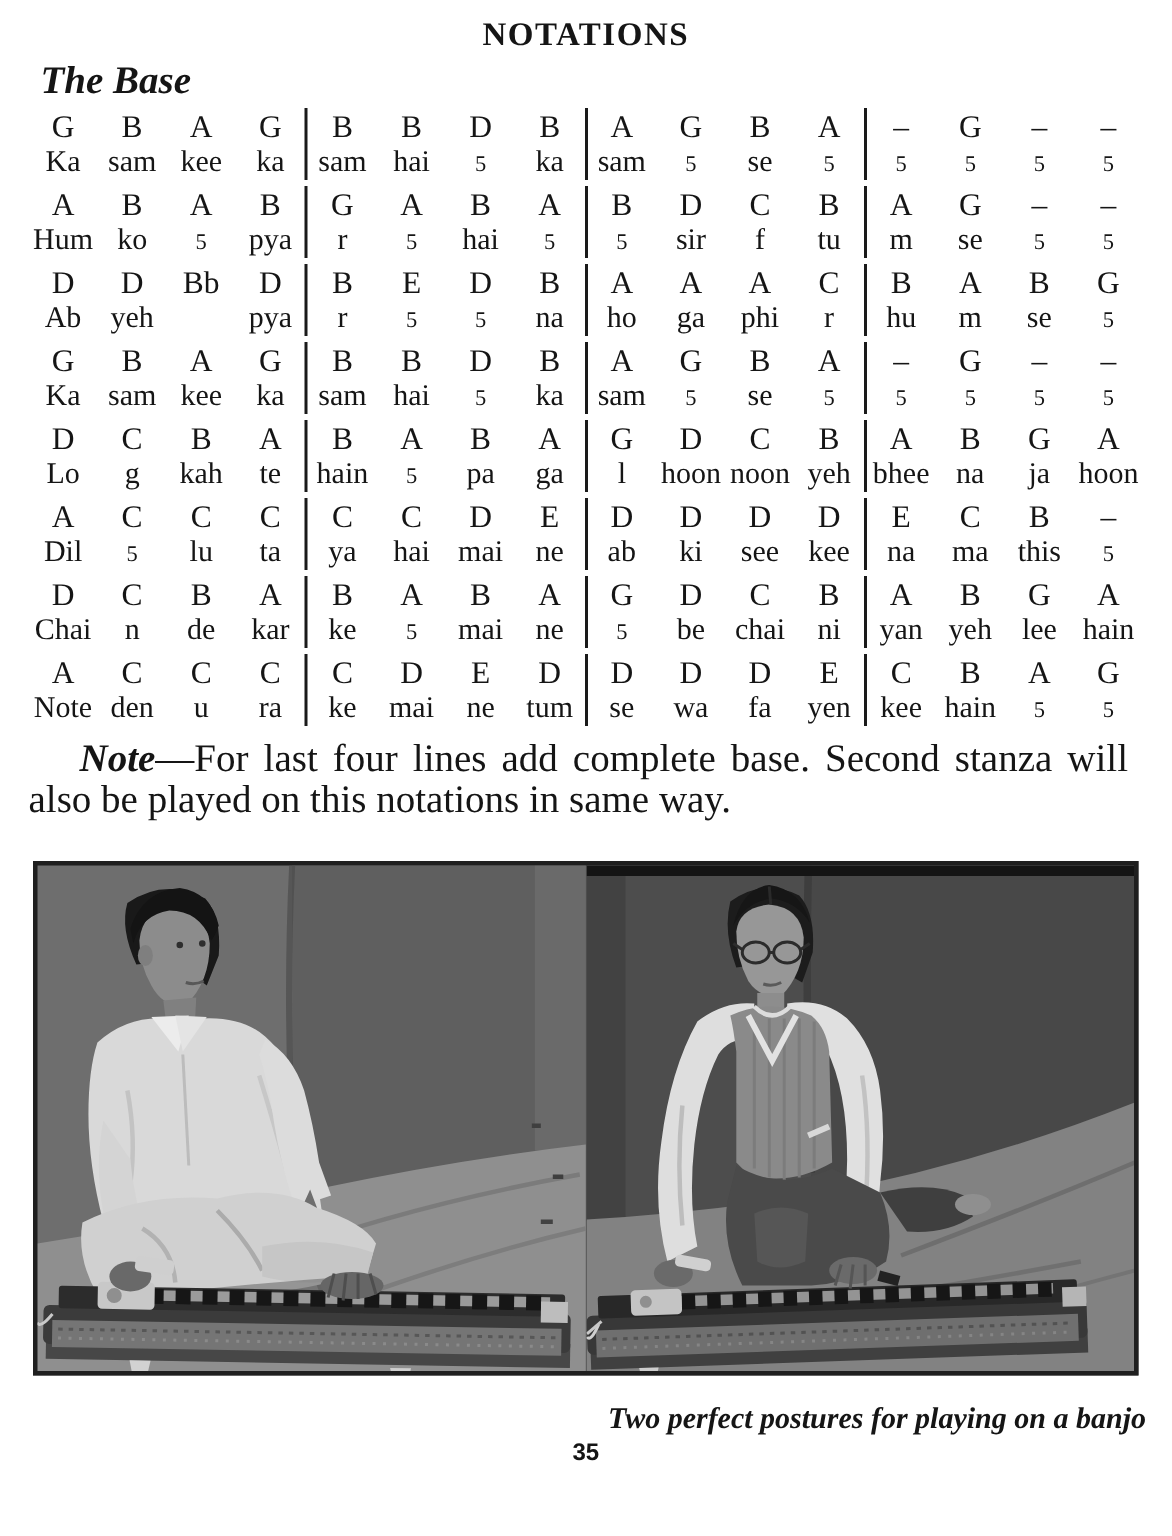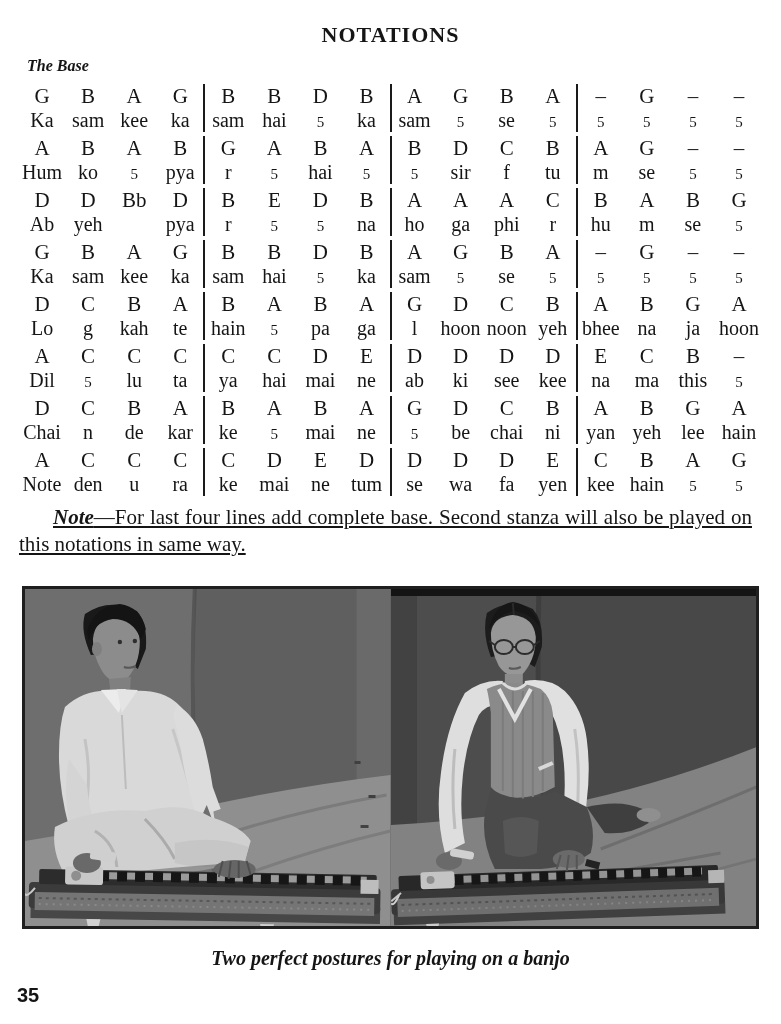--- a/index.html
+++ b/index.html
@@ -1,57 +1,57 @@
 <!DOCTYPE html>
 <html><head>
 <meta charset="utf-8">
 <style>
   html,body{margin:0;padding:0;}
   body{
     width:781px;height:1024px;overflow:hidden;position:relative;
     background:#ffffff;color:#151515;
     font-family:"Liberation Serif","DejaVu Serif",serif;
   }
-  .content{padding:20px 17px 0 17px;}
+  .content{padding:8px 17px 0 17px;}
   .title{
     text-align:center;font-size:22px;font-weight:bold;letter-spacing:1px;
     line-height:26px;margin:2px 0 4px 0;
   }
   .section-heading{
-    font-size:16px;font-weight:bold;font-style:italic;
+    font-size:26px;font-weight:bold;font-style:italic;
     line-height:26px;margin:5px 0 5px 8px;
   }
   .section-heading.second{margin-top:9px;}
   .notation{margin:0 2px;}
   .group{display:flex;margin:0 0 4px 0;}
   .bar{flex:1;display:grid;grid-template-columns:repeat(4,1fr);}
   .bar + .bar{border-left:2px solid #1a1a1a;}
   .cell{
     text-align:center;height:24px;line-height:24px;
     font-size:21px;white-space:nowrap;overflow:visible;
   }
   .lyric-cell{font-size:20px;}
   .av{font-size:15px;}
   .note-par{
-    font-size:21px;line-height:27px;margin:8px 12px 0 2px;
-    text-indent:34px;text-align:justify;text-decoration:underline;
+    font-size:26px;line-height:27px;margin:8px 12px 0 2px;
+    text-indent:34px;text-align:justify;
   }
   .note-lead{font-weight:bold;font-style:italic;}
   .photo-panel{
     margin:28px 0 0 5px;width:731px;height:337px;
     border:3px solid #1f1f1f;display:flex;background:#555;
   }
   .photo-panel svg{display:block;}
   .caption{
-    text-align:center;font-weight:bold;font-style:italic;
+    text-align:right;font-weight:bold;font-style:italic;
     font-size:20px;line-height:24px;margin-top:17px;
   }
   .pagenum{
-    font-family:"Liberation Sans","DejaVu Sans",sans-serif;
-    font-weight:bold;font-size:20px;margin-top:14px;
+    text-align:center;font-family:"Liberation Sans","DejaVu Sans",sans-serif;
+    font-weight:bold;font-size:16px;margin-top:2px;
   }
 </style>
 </head>
 <body>
 
 <div class="content">
 
   <div class="title">NOTATIONS</div>
 
   <div id="notation-host" class="notation">

